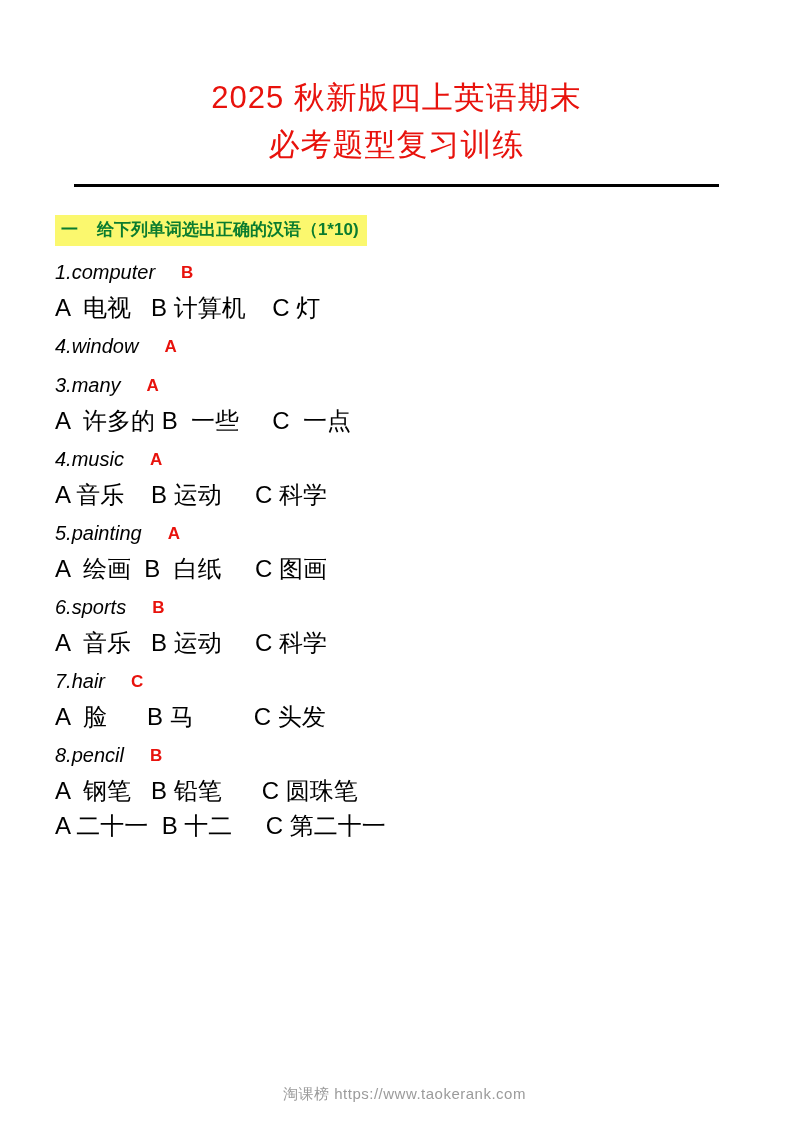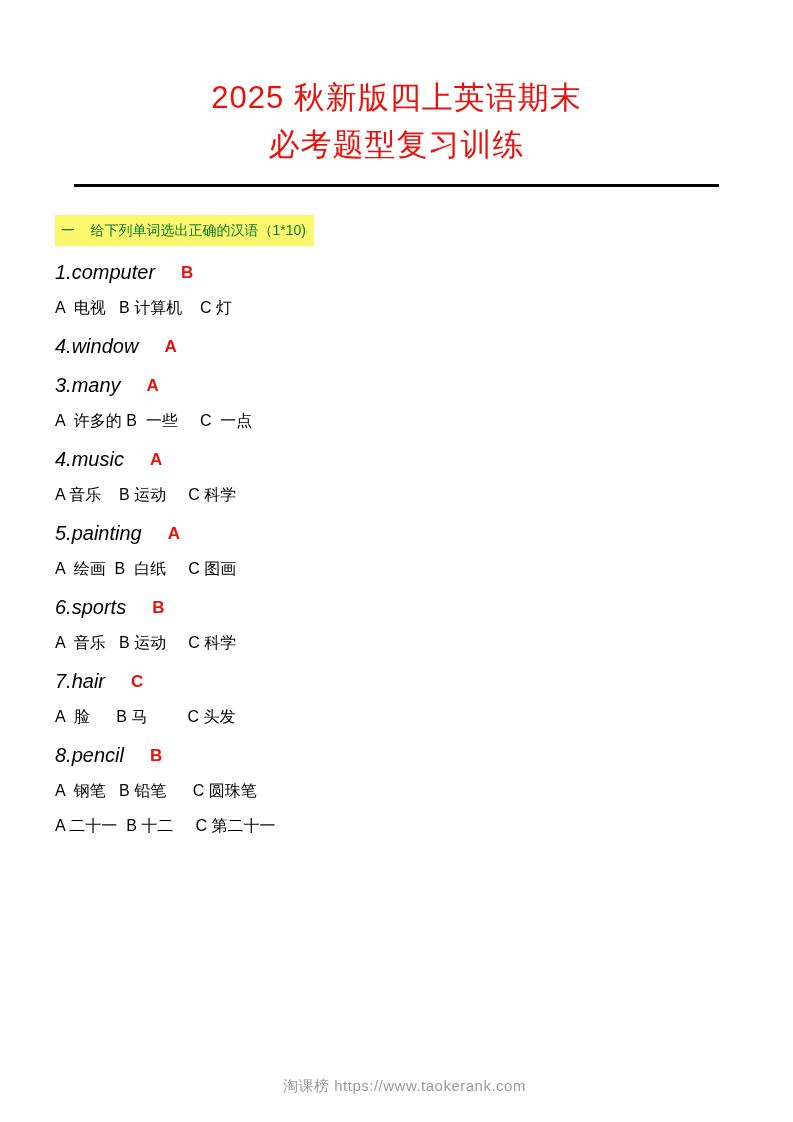--- a/index.html
+++ b/index.html
@@ -36,22 +36,22 @@
   .title-rule {
     margin: 16px auto 0 auto;
     width: 645px;
     border-top: 3px solid #000000;
   }
   .section-heading {
     margin-top: 28px;
     display: inline-block;
     background: #fbf86e;
     color: #0a7c2f;
-    font-weight: normal;
-    font-size: 14px;
+    font-weight: bold;
+    font-size: 17px;
     padding: 3px 8px 4px 6px;
     line-height: 24px;
     white-space: nowrap;
   }
   .qlist {
     margin-top: 10px;
   }
   .q-row {
     font-size: 20px;
     line-height: 24px;
@@ -63,31 +63,31 @@
     font-style: italic;
   }
   .q-answer {
     color: #e8120c;
     font-weight: bold;
     font-size: 17px;
     margin-left: 26px;
     vertical-align: 1px;
   }
   .opt-row {
-    font-size: 16px;
+    font-size: 24px;
     line-height: 24px;
     margin-top: 11px;
     white-space: pre;
     color: #000000;
   }
   .footer {
     position: absolute;
     left: 0;
     right: 0;
-    bottom: 26px;
+    bottom: 18px;
     text-align: center;
     color: #9b9b9b;
     font-size: 15px;
     letter-spacing: 0.5px;
     margin-left: 16px;
   }
 </style>
 </head>
 <body>
 

